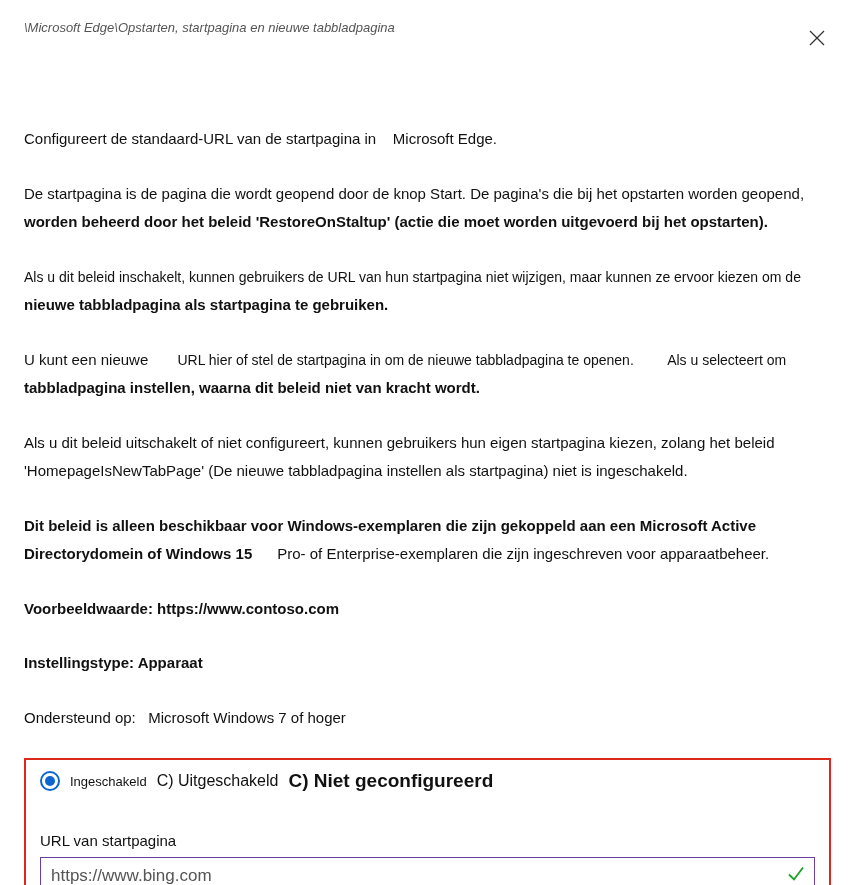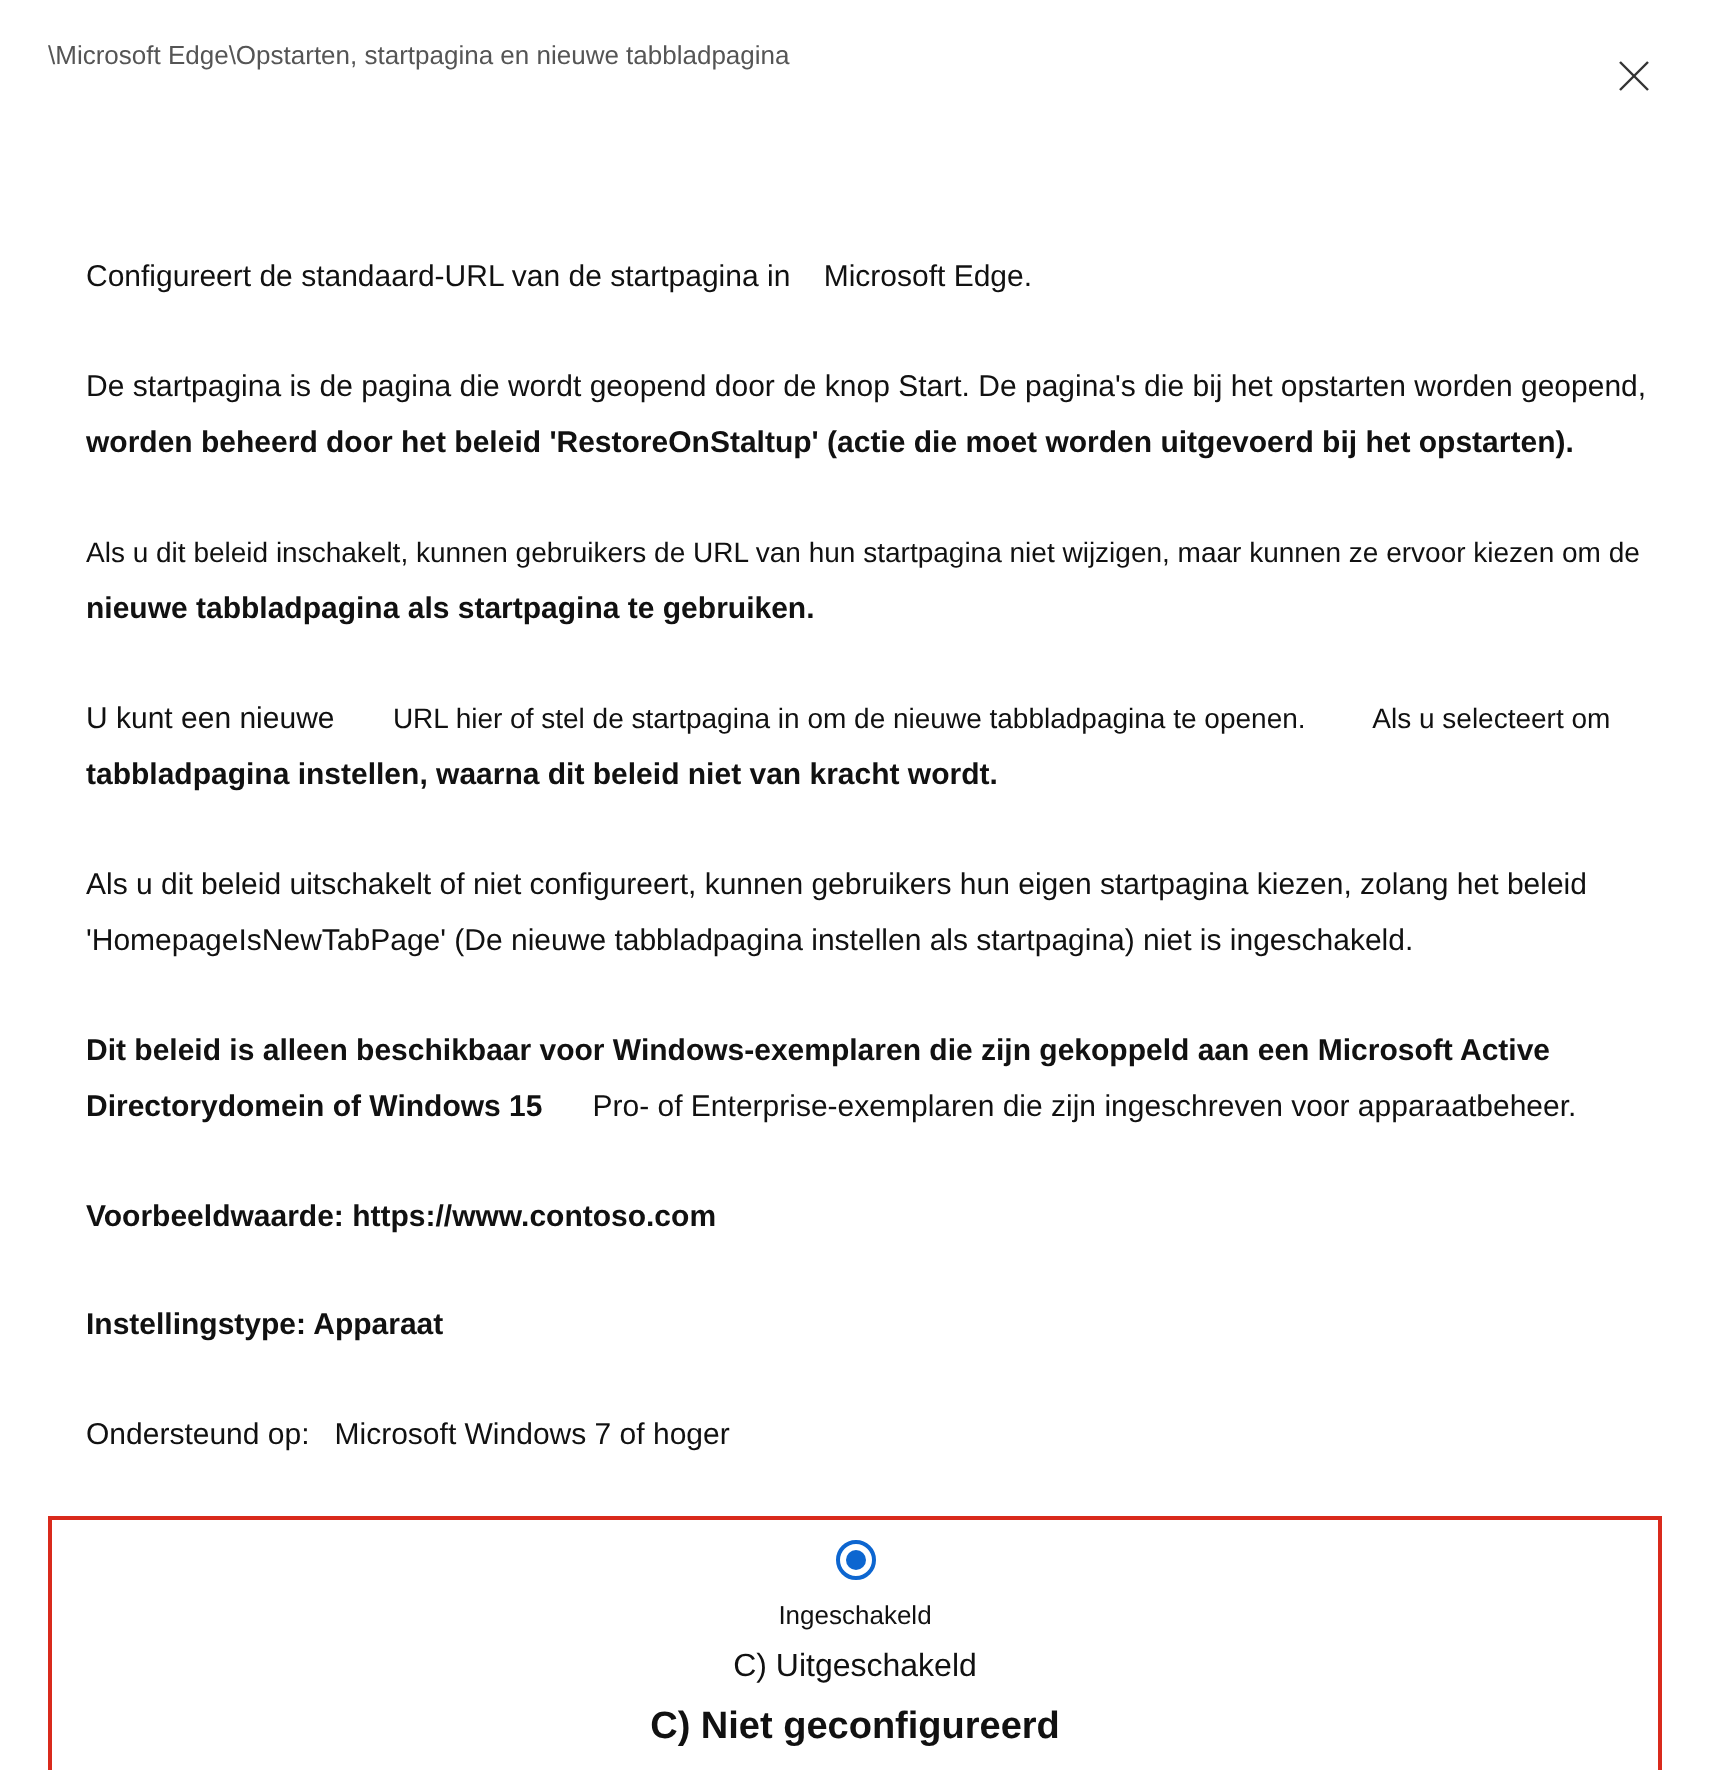--- a/index.html
+++ b/index.html
@@ -39,25 +39,25 @@
     cursor: pointer;
     font-size: 18px;
     line-height: 1;
     color: #333;
     margin-top: 6px;
   }
   .breadcrumb {
     font-size: 13px;
     color: #555;
     margin-top: 2px;
+    font-style: italic;
   }
   .description {
     margin-top: 70px;
     line-height: 1.9;
-    margin-left: 19px;
   }
   .description p {
     margin: 0 0 26px 0;
   }
   .bold { font-weight: 600; }
   .meta-line {
     margin: 0 0 18px 0;
     font-weight: 600;
   }
   .meta-supported {
@@ -66,21 +66,20 @@
   }
   .highlight-box {
     border: 2px solid #d92a1c;
     padding: 10px 14px 16px 14px;
   }
   .radio-row {
     display: flex;
     align-items: center;
     gap: 10px;
     margin-bottom: 40px;
-    flex-direction: column;
   }
   .radio-outer {
     width: 20px;
     height: 20px;
     border: 2px solid #0d66d0;
     border-radius: 50%;
     display: inline-flex;
     align-items: center;
     justify-content: center;
     background: #fff;

